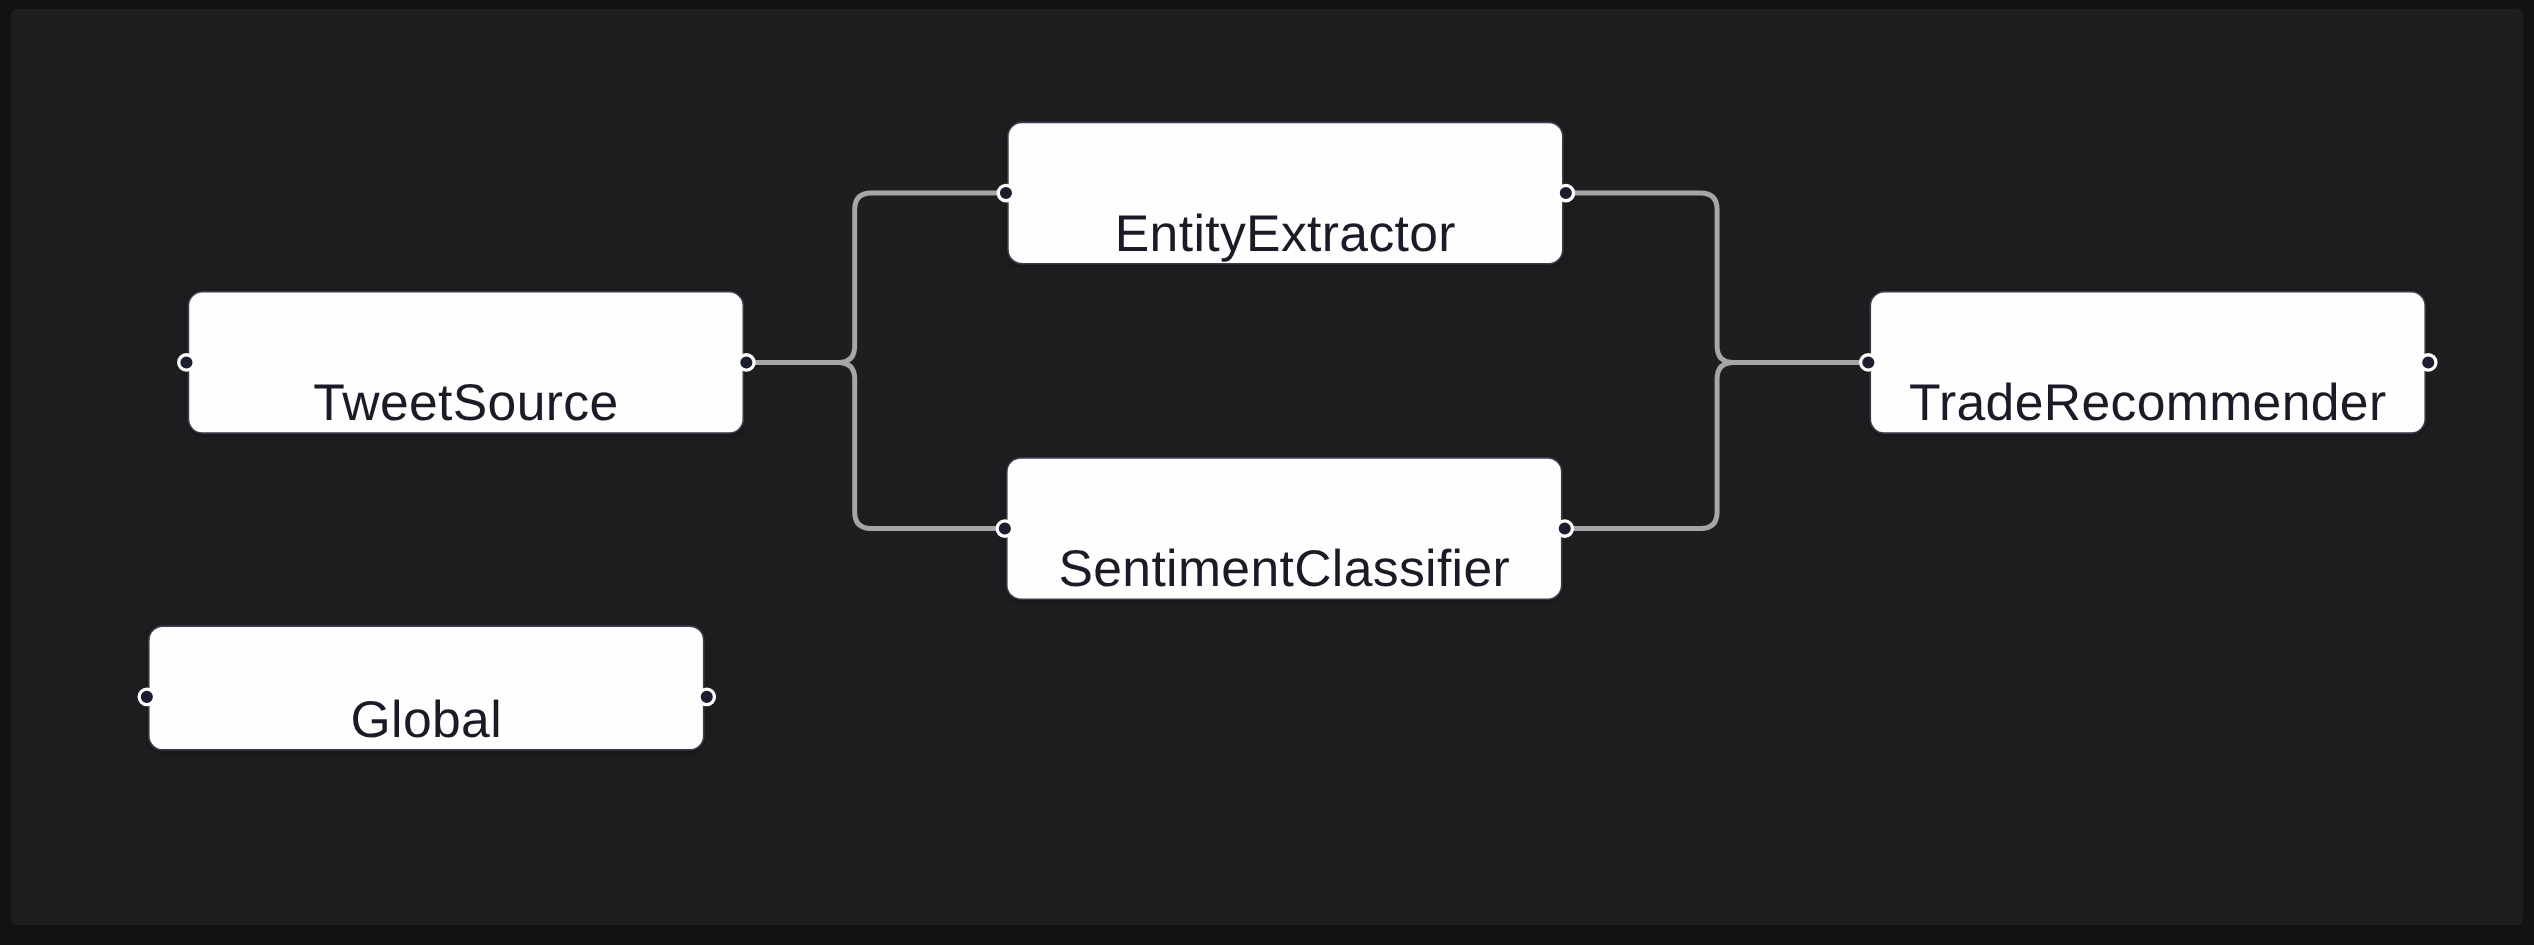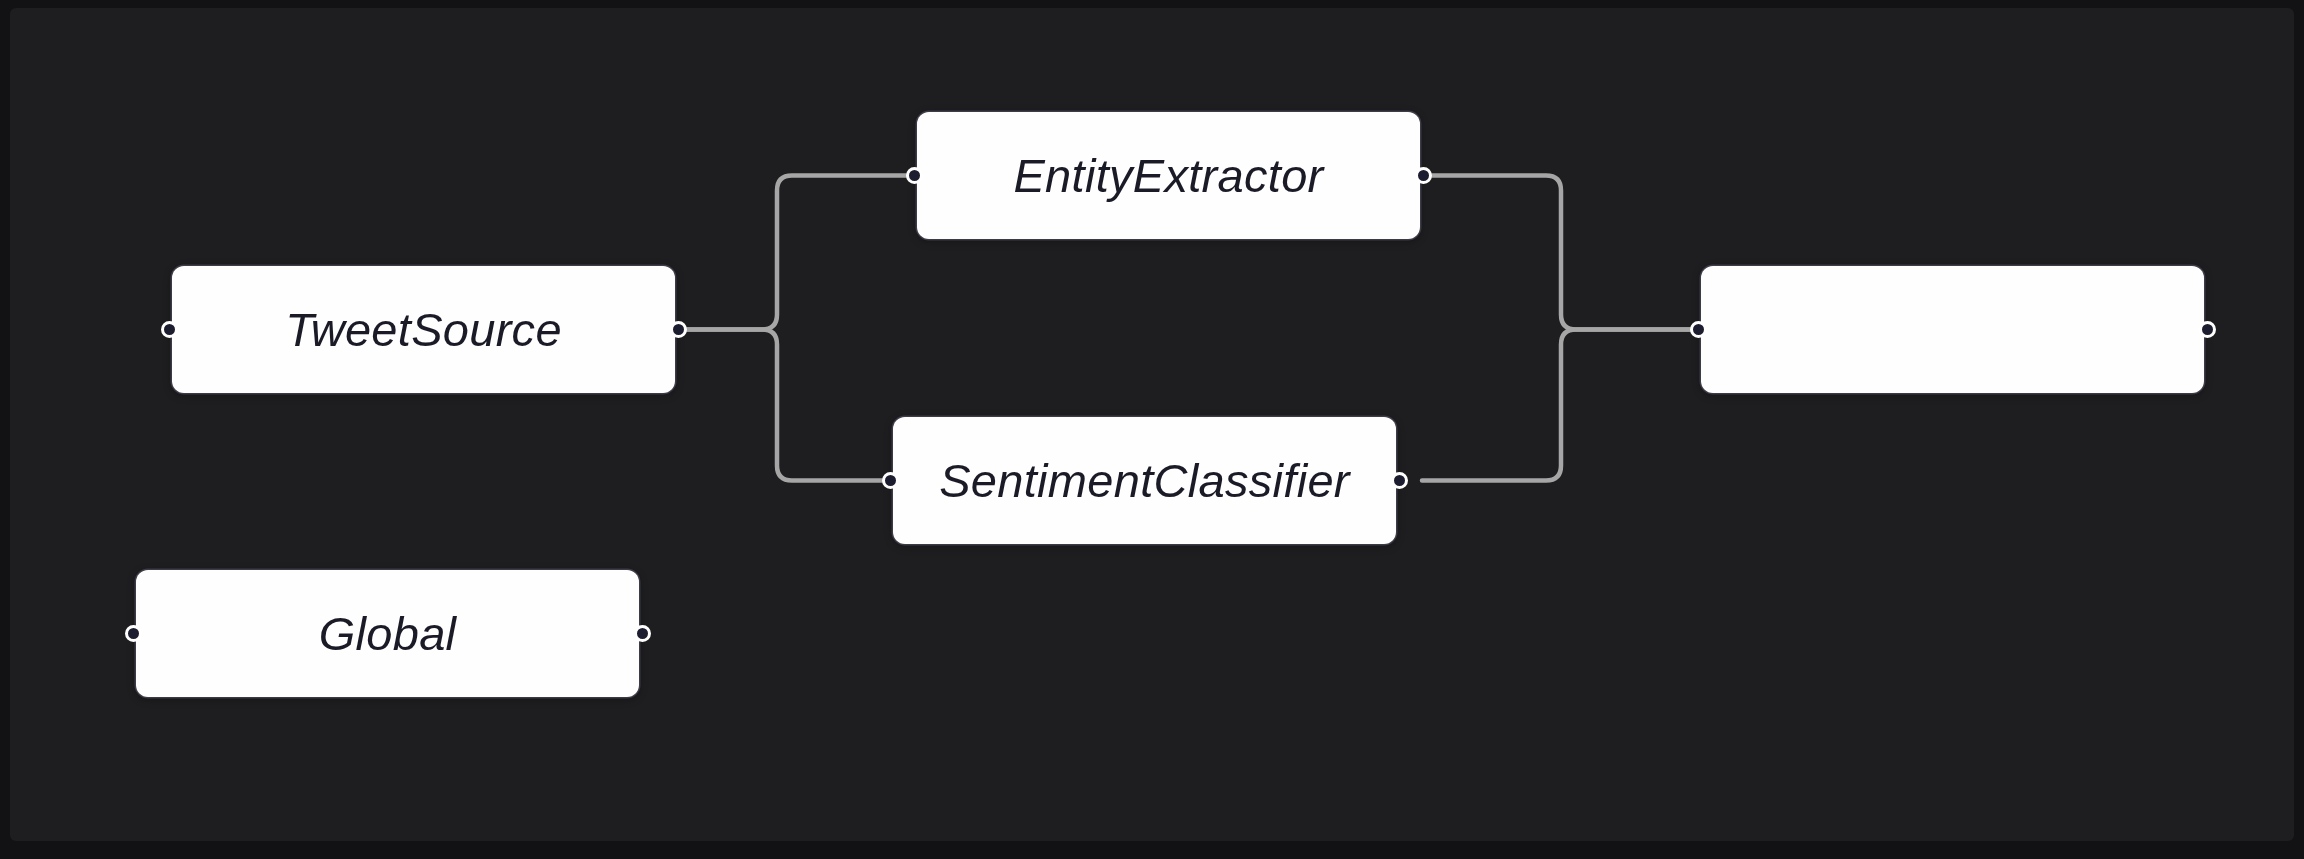--- a/index.html
+++ b/index.html
@@ -15,26 +15,25 @@
   }
   #edge-layer {
     position: absolute;
     left: 0; top: 0;
     z-index: 1;
   }
   .node {
     position: absolute;
     z-index: 2;
     display: flex;
-    align-items: center;
+    align-items: flex-end;
     justify-content: center;
     border-radius: 12px;
     box-shadow: 0 0 0 1.5px rgba(90,90,110,0.55), 0 2px 8px rgba(0,0,0,0.35);
     cursor: grab;
-    font-style: italic;
   }
   .node-label {
     font-size: 47px;
     font-weight: 400;
     letter-spacing: 0.3px;
     white-space: nowrap;
     user-select: none;
   }
   .port {
     position: absolute;
@@ -57,27 +56,28 @@
     <div class="node" style="left: 136px; top: 266px; width: 503px; height: 127px; background: rgb(254, 254, 254); margin-left: 36px;">
       <span class="node-label" style="color: rgb(27, 27, 40);">TweetSource</span>
       <span class="port" style="left: -11.5px; top: 55px; background: rgb(29, 29, 48); border: 3px solid rgb(255, 255, 255);"></span>
       <span class="port" style="left: 497.5px; top: 55px; background: rgb(29, 29, 48); border: 3px solid rgb(255, 255, 255);"></span>
     </div>
     <div class="node" style="left: 917px; top: 112px; width: 503px; height: 127px; background: rgb(254, 254, 254);">
       <span class="node-label" style="color: rgb(27, 27, 40);">EntityExtractor</span>
       <span class="port" style="left: -11.5px; top: 55px; background: rgb(29, 29, 48); border: 3px solid rgb(255, 255, 255);"></span>
       <span class="port" style="left: 497.5px; top: 55px; background: rgb(29, 29, 48); border: 3px solid rgb(255, 255, 255);"></span>
     </div>
-    <div class="node" style="left: 893px; top: 417px; width: 503px; height: 127px; background: rgb(254, 254, 254);">
+    <div class="node" style="left: 916px; top: 417px; width: 503px; height: 127px; background: rgb(254, 254, 254);">
       <span class="node-label" style="color: rgb(27, 27, 40);">SentimentClassifier</span>
       <span class="port" style="left: -11.5px; top: 55px; background: rgb(29, 29, 48); border: 3px solid rgb(255, 255, 255);"></span>
       <span class="port" style="left: 497.5px; top: 55px; background: rgb(29, 29, 48); border: 3px solid rgb(255, 255, 255);"></span>
     </div>
     <div class="node" style="left: 1701px; top: 266px; width: 503px; height: 127px; background: rgb(254, 254, 254);">
+      <span class="node-label" style="color: rgb(27, 27, 40);">TradeRecommender</span>
       <span class="port" style="left: -11.5px; top: 55px; background: rgb(29, 29, 48); border: 3px solid rgb(255, 255, 255);"></span>
       <span class="port" style="left: 497.5px; top: 55px; background: rgb(29, 29, 48); border: 3px solid rgb(255, 255, 255);"></span>
     </div>
-    <div class="node" style="left: 136px; top: 570px; width: 503px; height: 127px; background: rgb(254, 254, 254);">
+    <div class="node" style="left: 136px; top: 570px; width: 503px; height: 111px; background: rgb(254, 254, 254);">
       <span class="node-label" style="color: rgb(27, 27, 40);">Global</span>
       <span class="port" style="left: -11.5px; top: 55px; background: rgb(29, 29, 48); border: 3px solid rgb(255, 255, 255);"></span>
       <span class="port" style="left: 497.5px; top: 55px; background: rgb(29, 29, 48); border: 3px solid rgb(255, 255, 255);"></span>
     </div>
   </div>
 
 </body></html>

